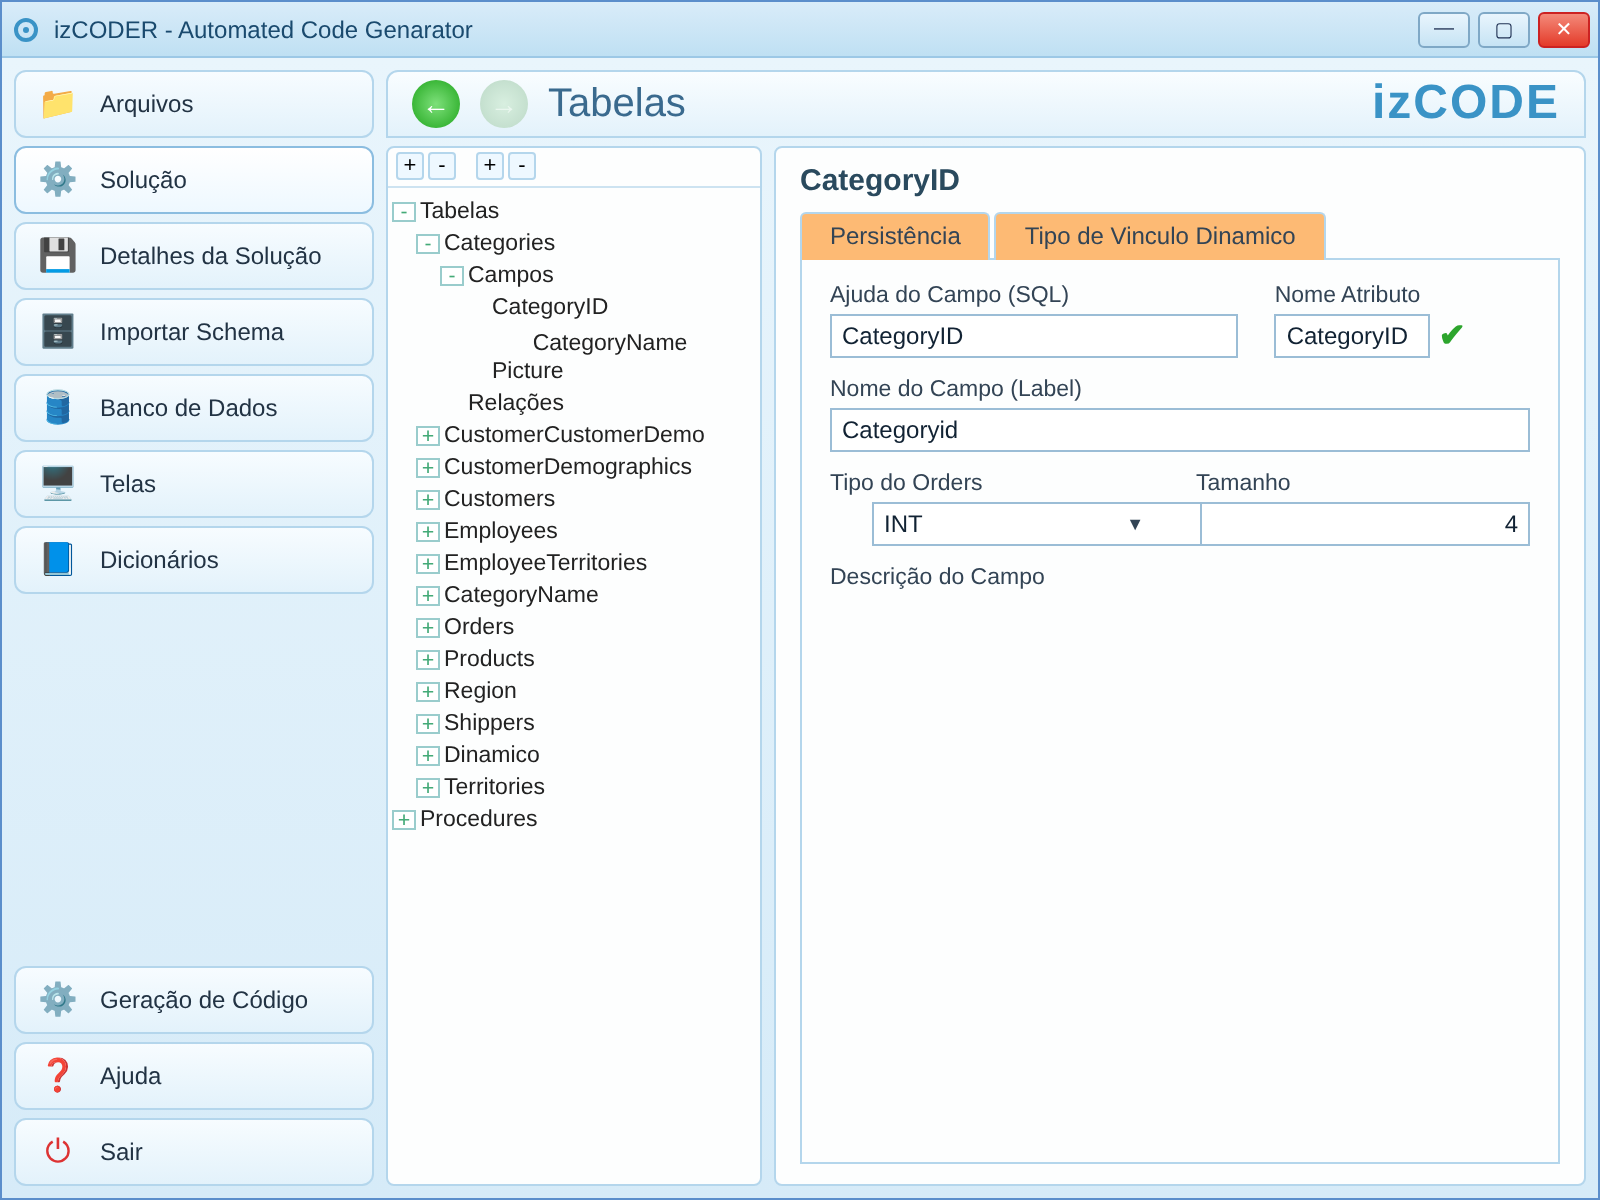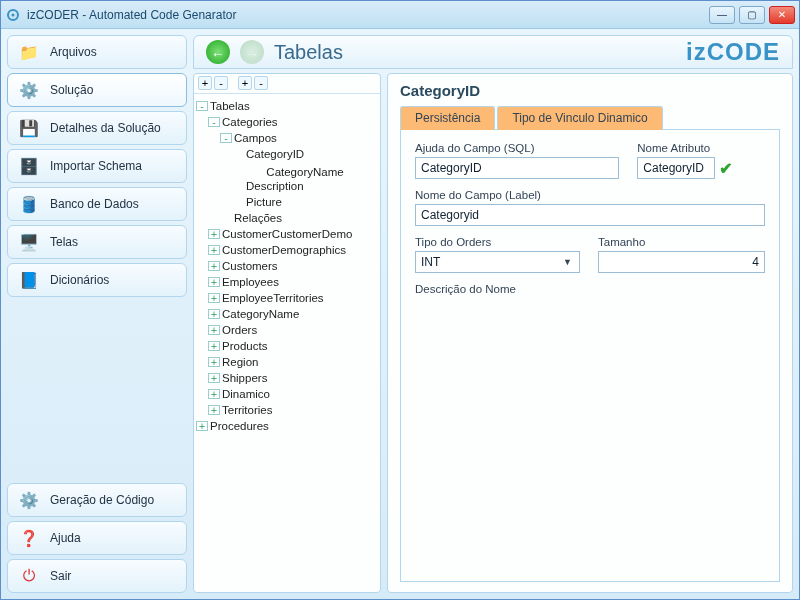--- a/index.html
+++ b/index.html
@@ -48,21 +48,21 @@
 .form { border:1px solid #b4d6ec; border-top:none; padding:12px 14px; display:flex; flex-direction:column; gap:10px; flex:1; }
 .row { display:flex; gap:18px; }
 .field { display:flex; flex-direction:column; gap:3px; }
 .field label { font-size:11.5px; color:#345; }
 .field input, .field select, .field textarea { border:1px solid #9bbdd6; font-size:12px; padding:3px 5px; background:#fff; color:#123; }
 .field .with-check { display:flex; align-items:center; gap:4px; }
 .check { color:#2da52d; font-size:16px; font-weight:bold; }
 textarea { resize:none; }
 .sel-wrap { position:relative; }
 .sel-wrap::after { content:"▼"; position:absolute; right:8px; top:6px; font-size:9px; color:#345; pointer-events:none; }
-select { appearance:none; -webkit-appearance:none; padding-right:20px; width:100%; }
+select { appearance:none; -webkit-appearance:none; padding-right:20px; width:100%;margin-left:21px; }
 </style>
 </head>
 <body>
 
 <div class="window">
   <div class="titlebar">
     <span class="tb-icon">
       <svg width="14" height="14" viewBox="0 0 14 14">
           <circle cx="7" cy="7" r="5" fill="none" stroke="#3a93c6" stroke-width="2"></circle>
           <circle cx="7" cy="7" r="1.5" fill="#3a93c6"></circle>
@@ -154,24 +154,20 @@
               <div class="tn" style="padding-left: 36px;">
                 <span class="tw leaf"> </span>
                 <span> CategoryID</span>
               </div>
               <div class="tn" style="padding-left: 36px; flex-direction: column;">
                 <span class="tw leaf"> </span>
                 <span> CategoryName</span>
               </div>
               <div class="tn" style="padding-left: 36px;">
                 <span class="tw leaf"> </span>
-                <span> Description</span>
-              </div>
-              <div class="tn" style="padding-left: 36px;">
-                <span class="tw leaf"> </span>
                 <span> Picture</span>
               </div>
               <div class="tn" style="padding-left: 24px;">
                 <span class="tw leaf"> </span>
                 <span> Relações</span>
               </div>
               <div class="tn" style="padding-left: 12px;">
                 <span class="tw">+</span>
                 <span> CustomerCustomerDemo</span>
               </div>
@@ -260,20 +256,20 @@
                     <option>INT</option>
                   </select>
                 </div>
               </div>
               <div class="field" style="flex:1">
                 <label>Tamanho</label>
                 <input style="text-align: right;" value="4">
               </div>
             </div>
             <div class="field" style="flex:1">
-              <label>Descrição do Nome</label>
+              <label>Descrição do Campo</label>
             </div>
           </div>
         </div>
       </div>
     </div>
   </div>
 </div>
 
 </body></html>

